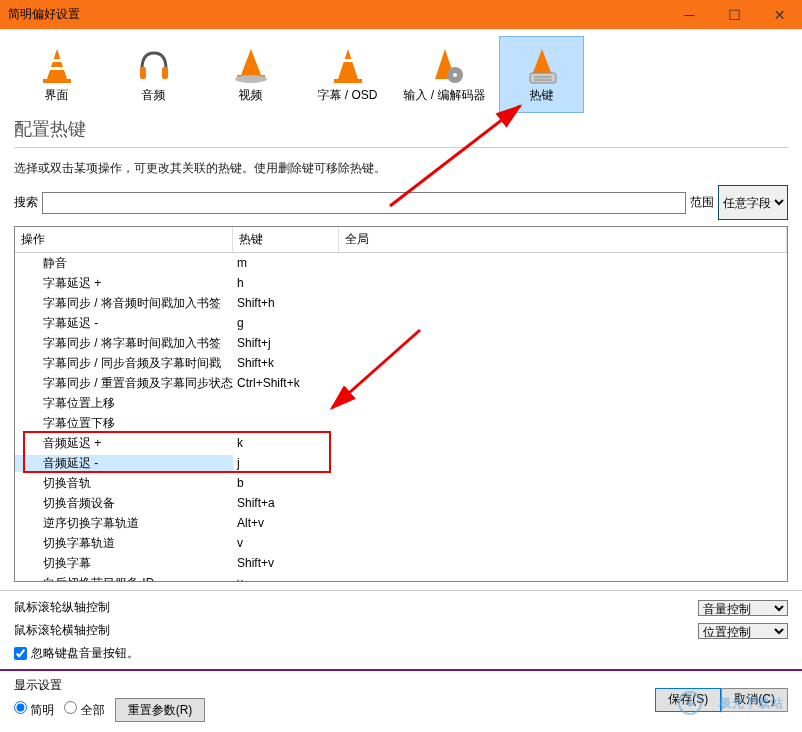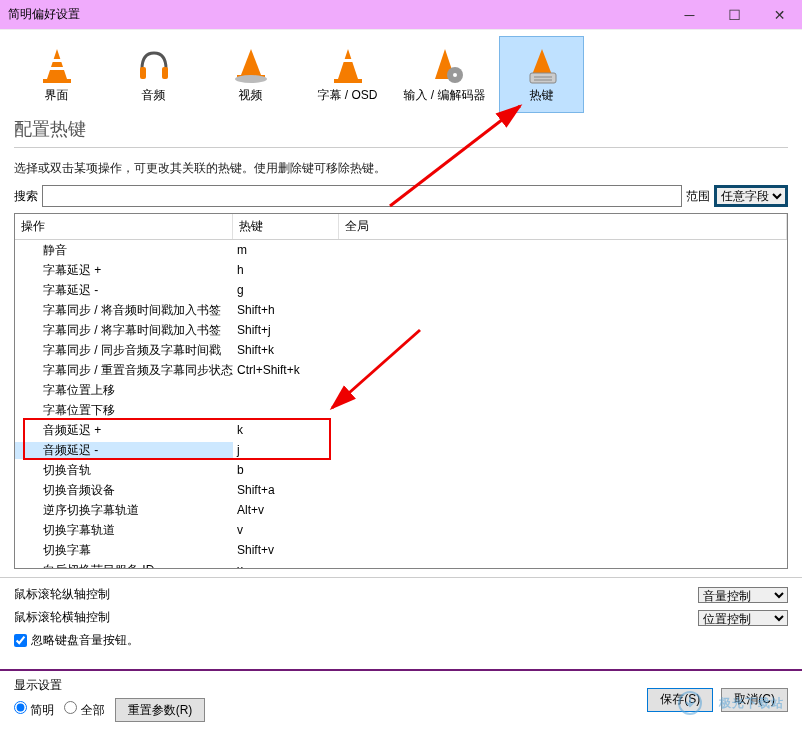--- a/index.html
+++ b/index.html
@@ -1,36 +1,36 @@
 <!DOCTYPE html>
 <html><head>
 <meta charset="utf-8">
 <style>
 * { box-sizing: border-box; margin: 0; padding: 0; font-family: "Microsoft YaHei", "Segoe UI", sans-serif; font-size: 12px; }
 body { background: #fff; width: 802px; height: 732px; overflow: hidden; position: relative; }
 
-.titlebar { height: 30px; display: flex; align-items: center; justify-content: space-between; background: #f0abfc; border-bottom: 1px solid #eee; }
+.titlebar { height: 30px; display: flex; align-items: center; justify-content: space-between; background: #f97316; border-bottom: 1px solid #eee; }
 .titlebar .title { padding-left: 8px; color: #000; }
 .titlebar .ctrls { display: flex; }
 .titlebar .ctrl { width: 45px; height: 29px; display: flex; align-items: center; justify-content: center; font-size: 14px; cursor: default; color: #333; }
 
 .tabstrip { display: flex; padding: 6px 10px 0 14px; gap: 12px; }
 .tabitem { display: flex; flex-direction: column; align-items: center; width: 85px; padding: 4px 0 8px 0; cursor: default; border: 1px solid transparent; }
 .tabitem.active { background: #bfe1ff; border: 1px solid #7ab6e8; }
 .tabitem .icon { width: 48px; height: 44px; display: flex; align-items: flex-end; justify-content: center; }
 .tabitem .lbl { margin-top: 2px; font-size: 12px; color: #000; }
 
 .section-header { margin: 4px 14px 2px 14px; font-size: 18px; color: #555; border-bottom: 1px solid #ccc; padding-bottom: 6px; font-weight: 300; }
 
 .content { padding: 10px 14px 0 14px; }
 .hint { margin-bottom: 8px; color: #222; }
 .searchrow { display: flex; align-items: center; gap: 4px; margin-bottom: 6px; }
 .searchrow label { white-space: nowrap; }
 .searchrow input { flex: 1; height: 22px; border: 1px solid #7a7a7a; padding: 0 4px; }
-.searchrow select { height: 22px; border: 3px solid #0c4a6e; background: #efefef; }
+.searchrow select { height: 35px; border: 1px solid #0c4a6e; background: #efefef; }
 
 .table-wrap { border: 1px solid #828282; height: 356px; overflow-y: scroll; position: relative; }
 .table-head { display: flex; background: #fff; border-bottom: 1px solid #d0d0d0; position: sticky; top: 0; }
 .table-head .col { padding: 4px 6px; border-right: 1px solid #e0e0e0; color: #000; }
 .col-action { width: 218px; }
 .col-hotkey { width: 106px; }
 .col-global { flex: 1; }
 .row { display: flex; height: 20px; align-items: center; }
 .row .c1 { width: 218px; padding-left: 28px; }
 .row .c2 { width: 106px; padding-left: 4px; }
@@ -42,21 +42,21 @@
 .controls { padding: 8px 14px 0 14px; border-top: 1px solid #ccc; margin-top: 8px; }
 .ctrlrow { display: flex; align-items: center; justify-content: space-between; margin-bottom: 6px; }
 .ctrlrow select { height: 16px; border: 1px solid #7a7a7a; background: #efefef; min-width: 90px; }
 .chk { display: flex; align-items: center; gap: 4px; margin-bottom: 4px; }
 
 .footer { position: absolute; left: 0; right: 0; bottom: 10px; padding: 6px 14px 0 14px; border-top: 2px solid #701a75; display: flex; justify-content: space-between; align-items: center; }
 .footer-left { display: flex; flex-direction: column; gap: 4px; }
 .radios { display: flex; gap: 10px; align-items: center; }
 .btn { height: 24px; padding: 0 12px; border: 1px solid #888; background: #e1e1e1; cursor: default; }
 .btn.primary { border: 1px solid #0078d7; }
-.footer-right { display: flex; gap: 8px; }
+.footer-right { display: flex; }
 
 .watermark { position: absolute; right: 18px; bottom: 16px; font-size: 16px; color: #5aa5d9; opacity: 0.55; display: flex; align-items: center; gap: 16px; pointer-events: none; font-weight: bold; letter-spacing: 1px; }
 
 
 .arrow { position: absolute; pointer-events: none; }
 
 
 .cone-svg { width: 40px; height: 40px; }
 </style>
 </head>
@@ -159,27 +159,27 @@
           <div class="c1">静音</div>
           <div class="c2">m</div>
           <div class="c3"></div>
         </div>
         <div class="row">
           <div class="c1">字幕延迟 +</div>
           <div class="c2">h</div>
           <div class="c3"></div>
         </div>
         <div class="row">
+          <div class="c1">字幕同步 / 将音频时间戳加入书签</div>
+          <div class="c2">Shift+h</div>
+          <div class="c3"></div>
+        </div>
+        <div class="row">
           <div class="c1">字幕延迟 -</div>
           <div class="c2">g</div>
-          <div class="c3"></div>
-        </div>
-        <div class="row">
-          <div class="c1">字幕同步 / 将音频时间戳加入书签</div>
-          <div class="c2">Shift+h</div>
           <div class="c3"></div>
         </div>
         <div class="row">
           <div class="c1">字幕同步 / 将字幕时间戳加入书签</div>
           <div class="c2">Shift+j</div>
           <div class="c3"></div>
         </div>
         <div class="row">
           <div class="c1">字幕同步 / 同步音频及字幕时间戳</div>
           <div class="c2">Shift+k</div>

